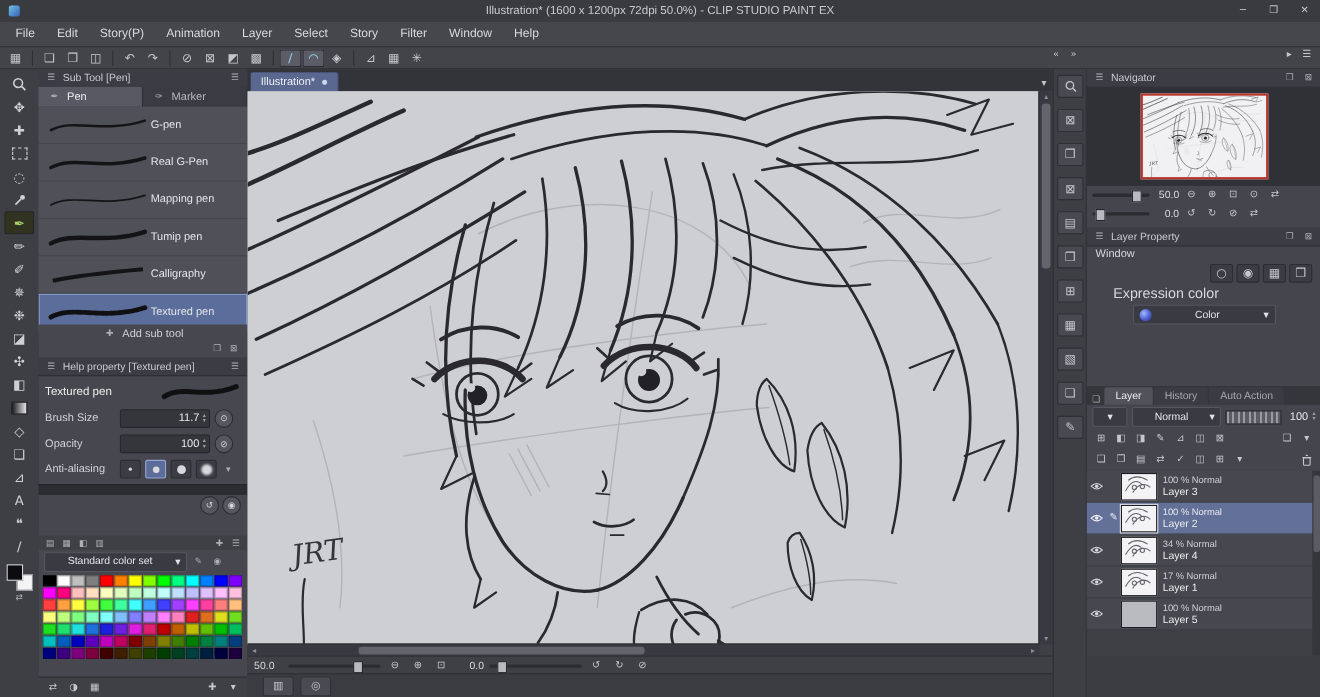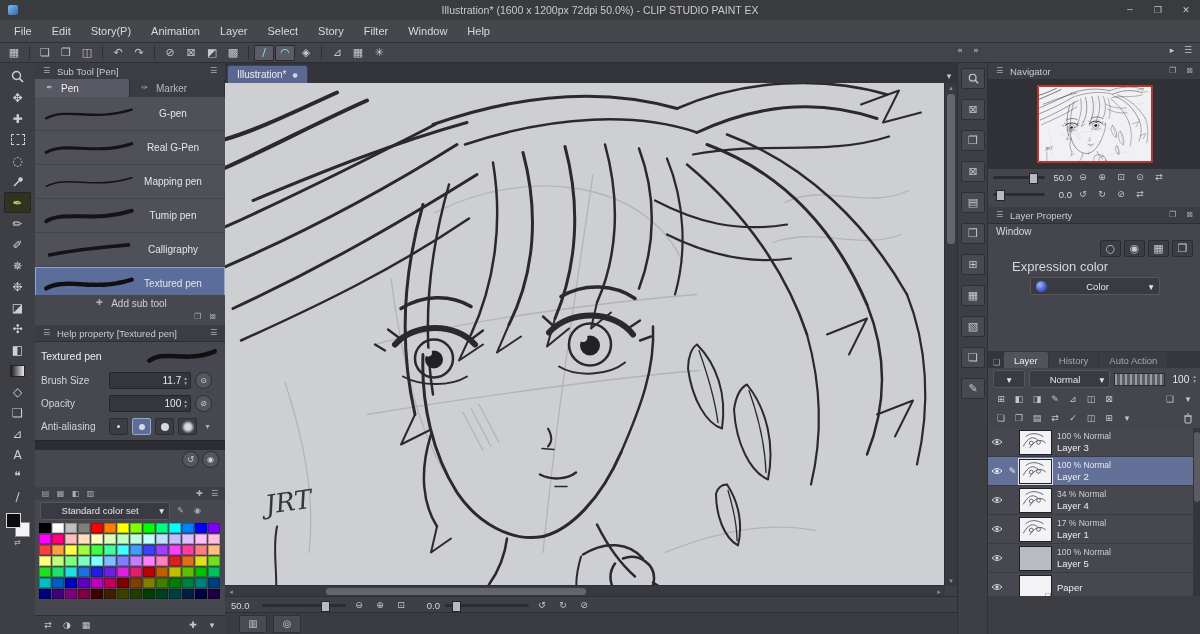--- a/index.html
+++ b/index.html
@@ -46,21 +46,21 @@
              border-right:1px solid #2e2f34;}
   .phead{position:absolute;left:0;right:0;height:16px;background:#3c3d44;border-bottom:1px solid #2e2f34;
          display:flex;align-items:center;gap:4px;padding:0 5px;font-size:9.5px;color:#c9cacf;}
   .phead .ttl{flex:1;white-space:nowrap;overflow:hidden;}
   .st-tabs{position:absolute;top:16px;left:0;right:0;height:18px;display:flex;background:#35363c;}
   .sttab{flex:1;display:flex;align-items:center;gap:5px;padding:0 8px;font-size:10px;color:#b9bac0;background:#3b3c43;border-right:1px solid #2e2f34;}
   .sttab.active{background:#585962;color:#f0f0f3;}
   .st-list{position:absolute;top:34px;left:0;right:0;height:198px;background:#505158;}
   .brushrow{height:33px;display:flex;align-items:center;border-bottom:1px solid #44454c;padding:0 6px;}
   .brushrow svg{flex:0 0 auto;}
-  .brushrow .bname{flex:1;text-align:center;font-size:10px;color:#e4e5e9;padding-right:10px;}
+  .brushrow .bname{flex:1;text-align:left;font-size:10px;color:#e4e5e9;padding-right:10px;}
   .brushrow.selected{background:#5b6d9a;box-shadow:inset 0 0 0 1px #93a7d6;}
   .st-add{position:absolute;top:232px;left:0;right:0;height:16px;display:flex;align-items:center;justify-content:center;gap:5px;font-size:10px;color:#cfd0d5;background:#47484f;}
   .st-icons{position:absolute;top:248px;left:0;right:0;height:14px;display:flex;justify-content:flex-end;padding-right:6px;gap:2px;}
   .tp-name{position:absolute;top:280px;left:0;right:0;height:26px;display:flex;align-items:center;padding:0 6px;gap:6px;}
   .tp-name .pname{font-size:10.5px;color:#eceded;flex:1;}
   .prow{position:absolute;left:0;right:0;height:23px;display:flex;align-items:center;padding:0 6px;gap:4px;}
   .plabel{font-size:10px;color:#d2d3d8;width:64px;flex:0 0 auto;}
   .inset{background:#35363c;border:1px solid #26272c;border-radius:2px;display:flex;align-items:center;
          justify-content:flex-end;color:#e9eaed;font-size:10px;padding:0 3px;height:15px;width:74px;gap:3px;}
   .step{display:flex;flex-direction:column;justify-content:center;font-size:5.5px;color:#9fa0a6;line-height:5px;
@@ -873,35 +873,20 @@
               <circle cx="6" cy="4" r="1.6" fill="#d5d6da"></circle>
             </svg>
           </span>
         <span class="ledit"></span>
         <span class="lthumb flat"></span>
         <span class="ltext">
             <span class="linfo">100 % Normal</span>
             <span class="lname">Layer 5</span>
           </span>
       </div>
-      <div class="lrow">
-        <span class="leye">
-            <svg width="12" height="8" viewBox="0 0 12 8">
-              <path d="M1,4 Q6,-1 11,4 Q6,9 1,4 Z" fill="none" stroke="#d5d6da"></path>
-              <circle cx="6" cy="4" r="1.6" fill="#d5d6da"></circle>
-            </svg>
-          </span>
-        <span class="ledit"></span>
-        <span class="lthumb">
-            <span class="corner">❏</span>
-          </span>
-        <span class="ltext">
-            <span class="lname">Paper</span>
-          </span>
-      </div>
     </div>
     <div class="l-scroll">
         <span class="sb"></span>
       </div>
     <div class="l-fill"></div>
   </div>
 
 </div>
 
 </body></html>

